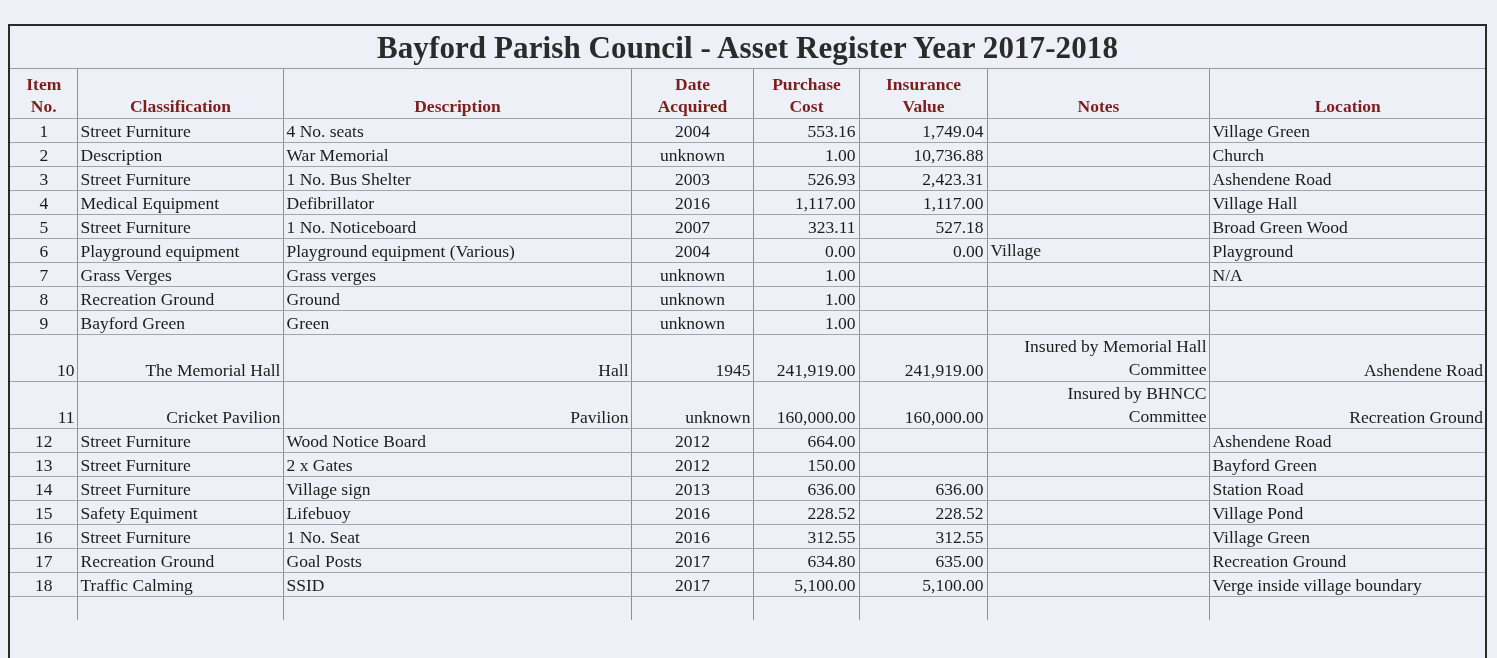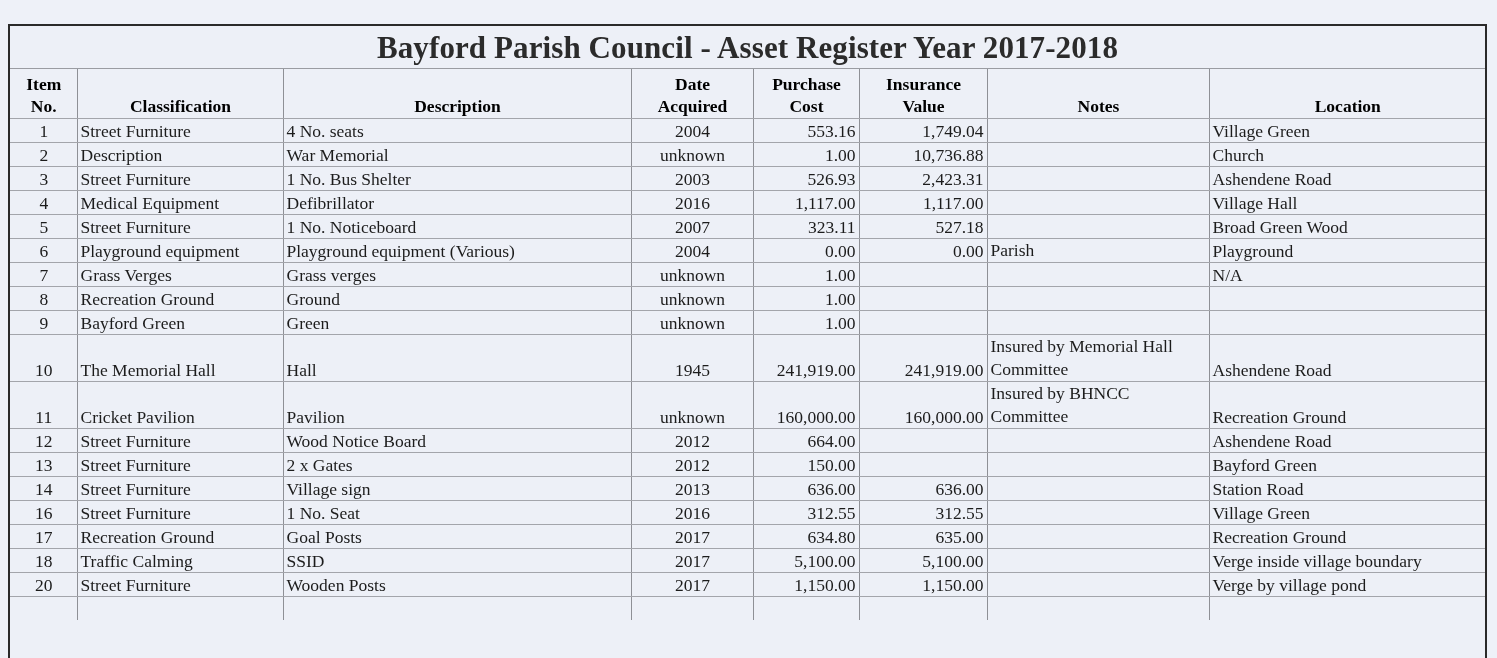--- a/index.html
+++ b/index.html
@@ -58,28 +58,29 @@
       overflow: hidden;
       vertical-align: bottom;
     }
     th:first-child, td:first-child { border-left: none; }
     thead th {
       font-weight: bold;
       text-align: center;
       height: 48px;
       line-height: 22px;
       padding-bottom: 1px;
-      color: #000000;
+      color: #7f1d1d;
     }
     tbody td {
       height: 23px;
       line-height: 22px;
     }
     tbody tr.tall td {
       height: 46px;
+      text-align: right;
     }
     td.center { text-align: center; }
     td.num { text-align: right; padding-right: 3px; padding-left: 20px; }
     td.notes { white-space: normal; line-height: 23px; }
     th.item { text-align: center; }
     th.class, th.desc, th.notes, th.loc { vertical-align: bottom; }
     tbody tr.blank td { height: 23px; border-bottom: none; }
   </style>
 </head>
 <body>
@@ -172,21 +173,21 @@
           <td class="notes"></td>
           <td>Broad Green Wood</td>
         </tr>
         <tr>
           <td class="center">6</td>
           <td>Playground equipment</td>
           <td>Playground equipment (Various)</td>
           <td class="center">2004</td>
           <td class="num">0.00</td>
           <td class="num">0.00</td>
-          <td class="notes">Parish</td>
+          <td class="notes">Village</td>
           <td>Playground</td>
         </tr>
         <tr>
           <td class="center">7</td>
           <td>Grass Verges</td>
           <td>Grass verges</td>
           <td class="center">unknown</td>
           <td class="num">1.00</td>
           <td class="num"></td>
           <td class="notes"></td>
@@ -256,20 +257,30 @@
           <td class="center">14</td>
           <td>Street Furniture</td>
           <td>Village sign</td>
           <td class="center">2013</td>
           <td class="num">636.00</td>
           <td class="num">636.00</td>
           <td class="notes"></td>
           <td>Station Road</td>
         </tr>
         <tr>
+          <td class="center">15</td>
+          <td>Safety Equiment</td>
+          <td>Lifebuoy</td>
+          <td class="center">2016</td>
+          <td class="num">228.52</td>
+          <td class="num">228.52</td>
+          <td class="notes"></td>
+          <td>Village Pond</td>
+        </tr>
+        <tr>
           <td class="center">16</td>
           <td>Street Furniture</td>
           <td>1 No. Seat</td>
           <td class="center">2016</td>
           <td class="num">312.55</td>
           <td class="num">312.55</td>
           <td class="notes"></td>
           <td>Village Green</td>
         </tr>
         <tr>
@@ -285,30 +296,20 @@
         <tr>
           <td class="center">18</td>
           <td>Traffic Calming</td>
           <td>SSID</td>
           <td class="center">2017</td>
           <td class="num">5,100.00</td>
           <td class="num">5,100.00</td>
           <td class="notes"></td>
           <td>Verge inside village boundary</td>
         </tr>
-        <tr>
-          <td class="center">20</td>
-          <td>Street Furniture</td>
-          <td>Wooden Posts</td>
-          <td class="center">2017</td>
-          <td class="num">1,150.00</td>
-          <td class="num">1,150.00</td>
-          <td class="notes"></td>
-          <td>Verge by village pond</td>
-        </tr>
         <tr class="blank">
           <td></td>
           <td></td>
           <td></td>
           <td></td>
           <td></td>
           <td></td>
           <td></td>
           <td></td>
         </tr>

